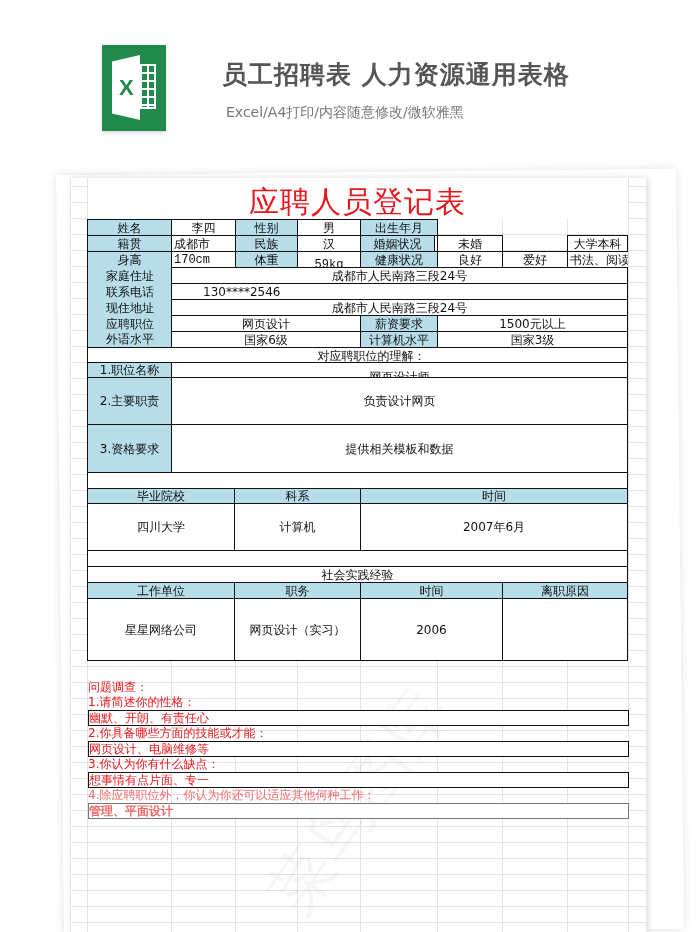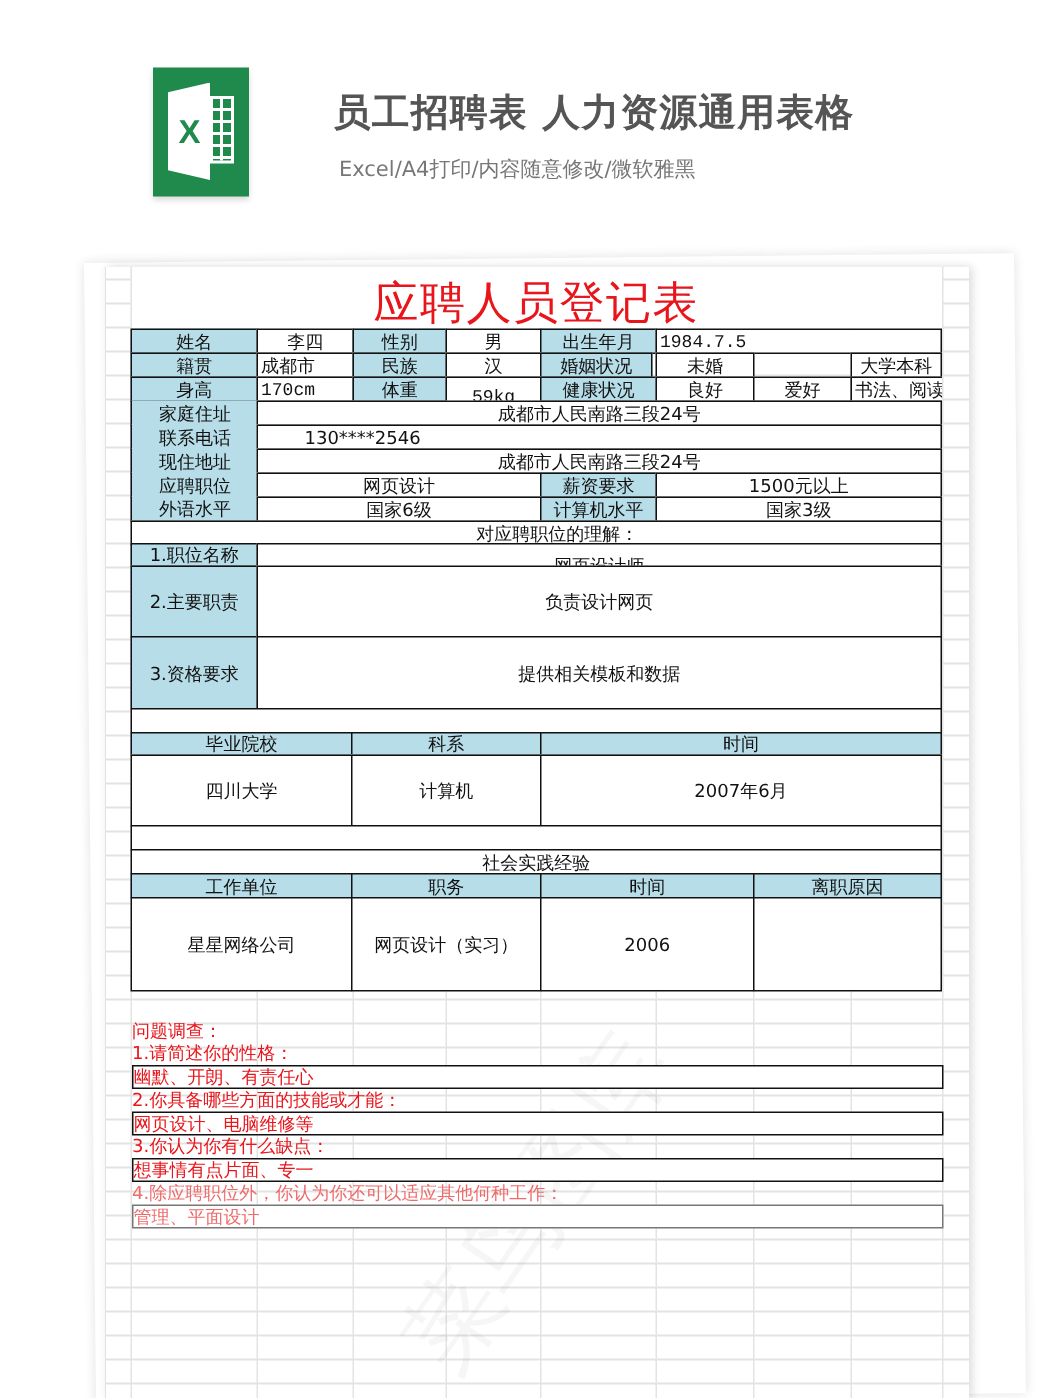--- a/index.html
+++ b/index.html
@@ -25,21 +25,21 @@
   .gridcols i { position:absolute; top:0; bottom:0; width:1px; background:#e3e3e3; }
 
   .abs { position:absolute; box-sizing:border-box; }
   .cell { position:absolute; box-sizing:border-box; border:1.5px solid #111; background:#fff; font-size:12px; color:#111; line-height:14px; display:flex; align-items:center; justify-content:center; white-space:nowrap; overflow:hidden; font-family:"DejaVu Sans", sans-serif; }
   .lbl { background:#b7dde8; }
   .left { justify-content:flex-start; padding-left:2px; }
   .mono { font-family:"Liberation Mono", monospace; font-size:12px; }
   .form-title { position:absolute; left:0; width:100%; top:4px; text-align:center; font-family:"DejaVu Serif", serif; font-size:30px; color:#e8151b; letter-spacing:1px; }
   .q { position:absolute; left:18px; font-size:12px; color:#e8151b; line-height:15px; white-space:nowrap; }
   .ans { position:absolute; left:18px; width:541px; height:16px; box-sizing:border-box; border:1.5px solid #111; background:#fff; font-size:12px; color:#e8151b; line-height:14px; padding-left:0; white-space:nowrap; }
-  .ans.faded { border-color:#777; color:#ef6a6a; }
+  .ans.faded { border-color:#777; color:#ef6a6a;font-weight:bold; }
   .q.faded { color:#ef6a6a; }
   .watermark { position:absolute; font-size:64px; color:rgba(0,0,0,0.035); transform:rotate(-55deg); font-family:"DejaVu Serif", serif; pointer-events:none; }
 </style>
 </head>
 <body>
 
 <div class="header">
   <div class="xl-logo">
     <div class="sheet"></div>
     <div class="x">X</div>
@@ -68,21 +68,20 @@
   <div class="watermark" style="left:160px; top:580px;">菜鸟图库</div>
 
   <div class="abs" style="left:17px; top:0; width:541px; height:41px; background:#fff; border-left:1px solid #e3e3e3;"></div>
   <div class="form-title" style="left:17px; width:541px;">应聘人员登记表</div>
 
   <div class="cell lbl" style="left:17px; top:41px; width:85px; height:17px;">姓名</div>
   <div class="cell" style="left:101px; top:41px; width:65px; height:17px;">李四</div>
   <div class="cell lbl" style="left:165px; top:41px; width:63px; height:17px;">性别</div>
   <div class="cell" style="left:227px; top:41px; width:64px; height:17px;">男</div>
   <div class="cell lbl" style="left:290px; top:41px; width:78px; height:17px;">出生年月</div>
-  <div class="cell left mono" style="left:367px; top:41px; width:191px; height:17px;">1984.7.5</div>
 
   <div class="cell lbl" style="left:17px; top:57px; width:85px; height:17px;">籍贯</div>
   <div class="cell left" style="left:101px; top:57px; width:65px; height:17px;">成都市</div>
   <div class="cell lbl" style="left:165px; top:57px; width:63px; height:17px;">民族</div>
   <div class="cell" style="left:227px; top:57px; width:64px; height:17px;">汉</div>
   <div class="cell lbl" style="left:290px; top:57px; width:75px; height:17px;">婚姻状况</div>
   <div class="cell" style="left:367px; top:57px; width:66px; height:17px;">未婚</div>
   <div class="cell" style="left:432px; top:57px; width:66px; height:17px;margin-top:28px;">学历</div>
   <div class="cell" style="left:497px; top:57px; width:61px; height:17px;">大学本科</div>
 

